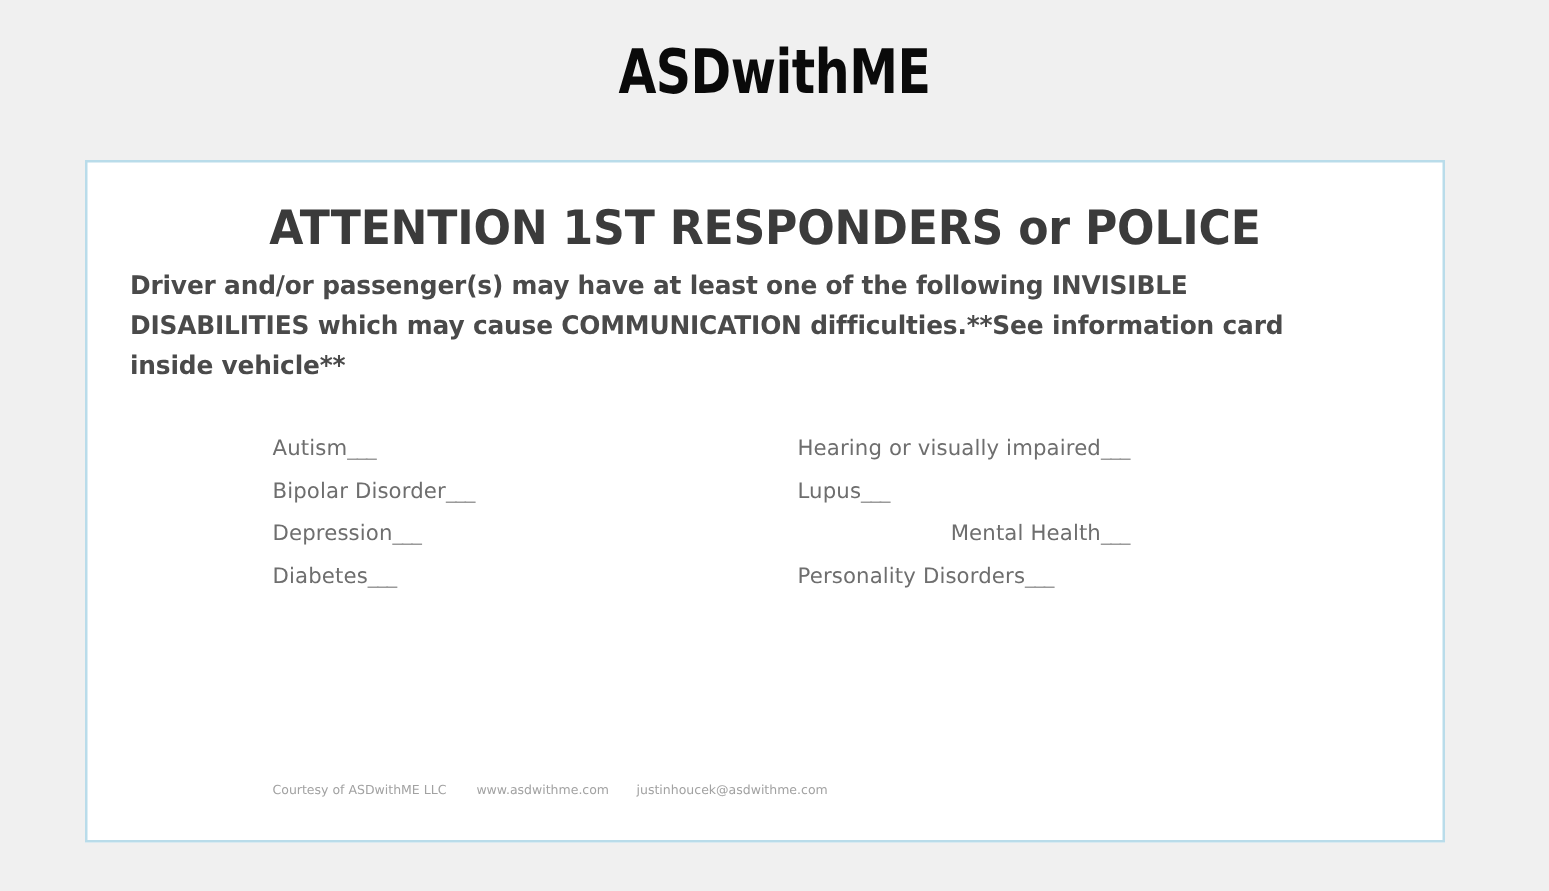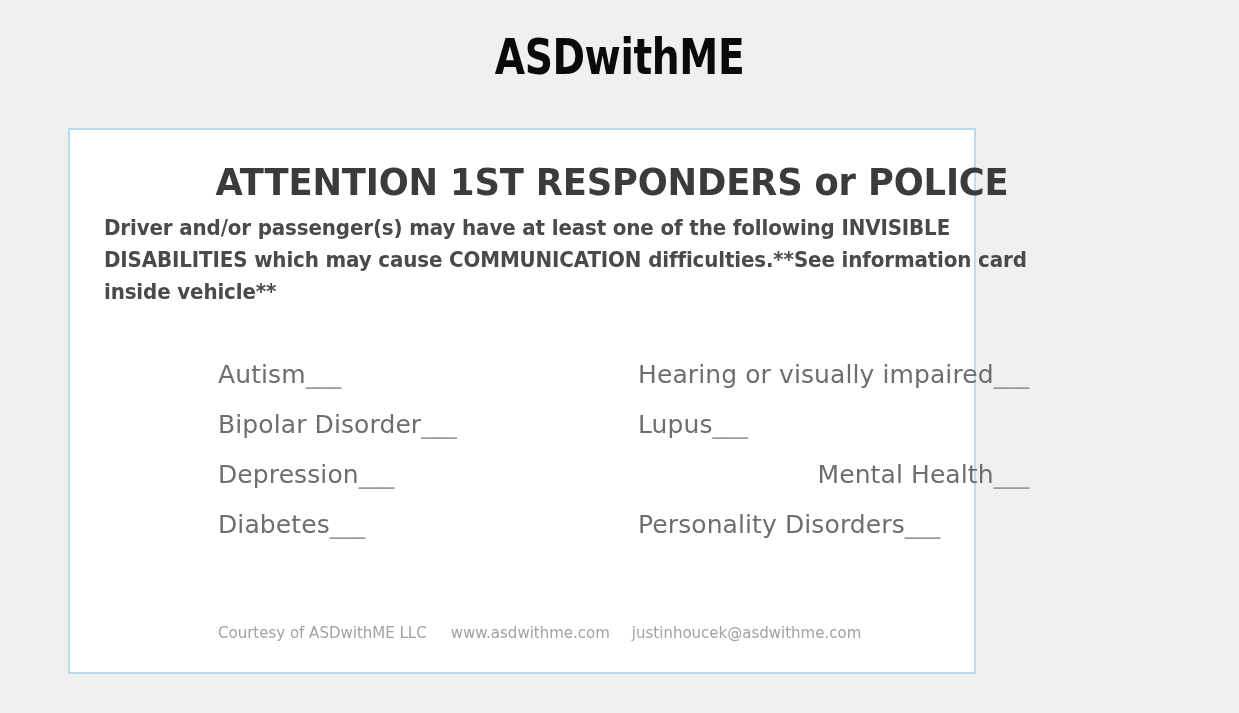--- a/index.html
+++ b/index.html
@@ -32,21 +32,21 @@
     transform: scaleX(0.80);
     transform-origin: center top;
     -webkit-font-smoothing: antialiased;
   }
 
   
   .card {
     position: absolute;
     left: 68px;
     top: 128px;
-    width: 908px;
+    width: 1088px;
     height: 546px;
     background: #ffffff;
     border: 2px solid #b9dcea;
     box-sizing: border-box;
   }
 
   .card-inner {
     position: relative;
     width: 100%;
     height: 100%;
@@ -97,41 +97,40 @@
   .cond-col {
     position: absolute;
     top: 0;
   }
   .cond-col-left  { left: 148px; }
   .cond-col-right { left: 568px; }
 
   .cond-item {
     font-family: "DejaVu Sans", "Liberation Sans", sans-serif;
     font-weight: normal;
-    font-size: 25px;
+    font-size: 17px;
     line-height: 34px;
     color: #6e6e6e;
     white-space: nowrap;
     letter-spacing: 0.1px;
-    margin-top: 16px;
   }
   .cond-item.indent { padding-left: 5px; text-align: right; }
   .cond-blank {
     color: #9a9a9a;
     letter-spacing: -1px;
   }
 
   
   .card-footer {
     position: absolute;
     left: 148px;
     top: 493px;
     width: 900px;
     font-family: "DejaVu Sans", "Liberation Sans", sans-serif;
-    font-size: 15px;
+    font-size: 10px;
     line-height: 20px;
     color: #a2a2a2;
     white-space: nowrap;
   }
   .footer-item { display: inline-block; }
   .footer-gap-1 { margin-right: 24px; }
   .footer-gap-2 { margin-right: 22px; }
 </style>
 </head>
 <body>

